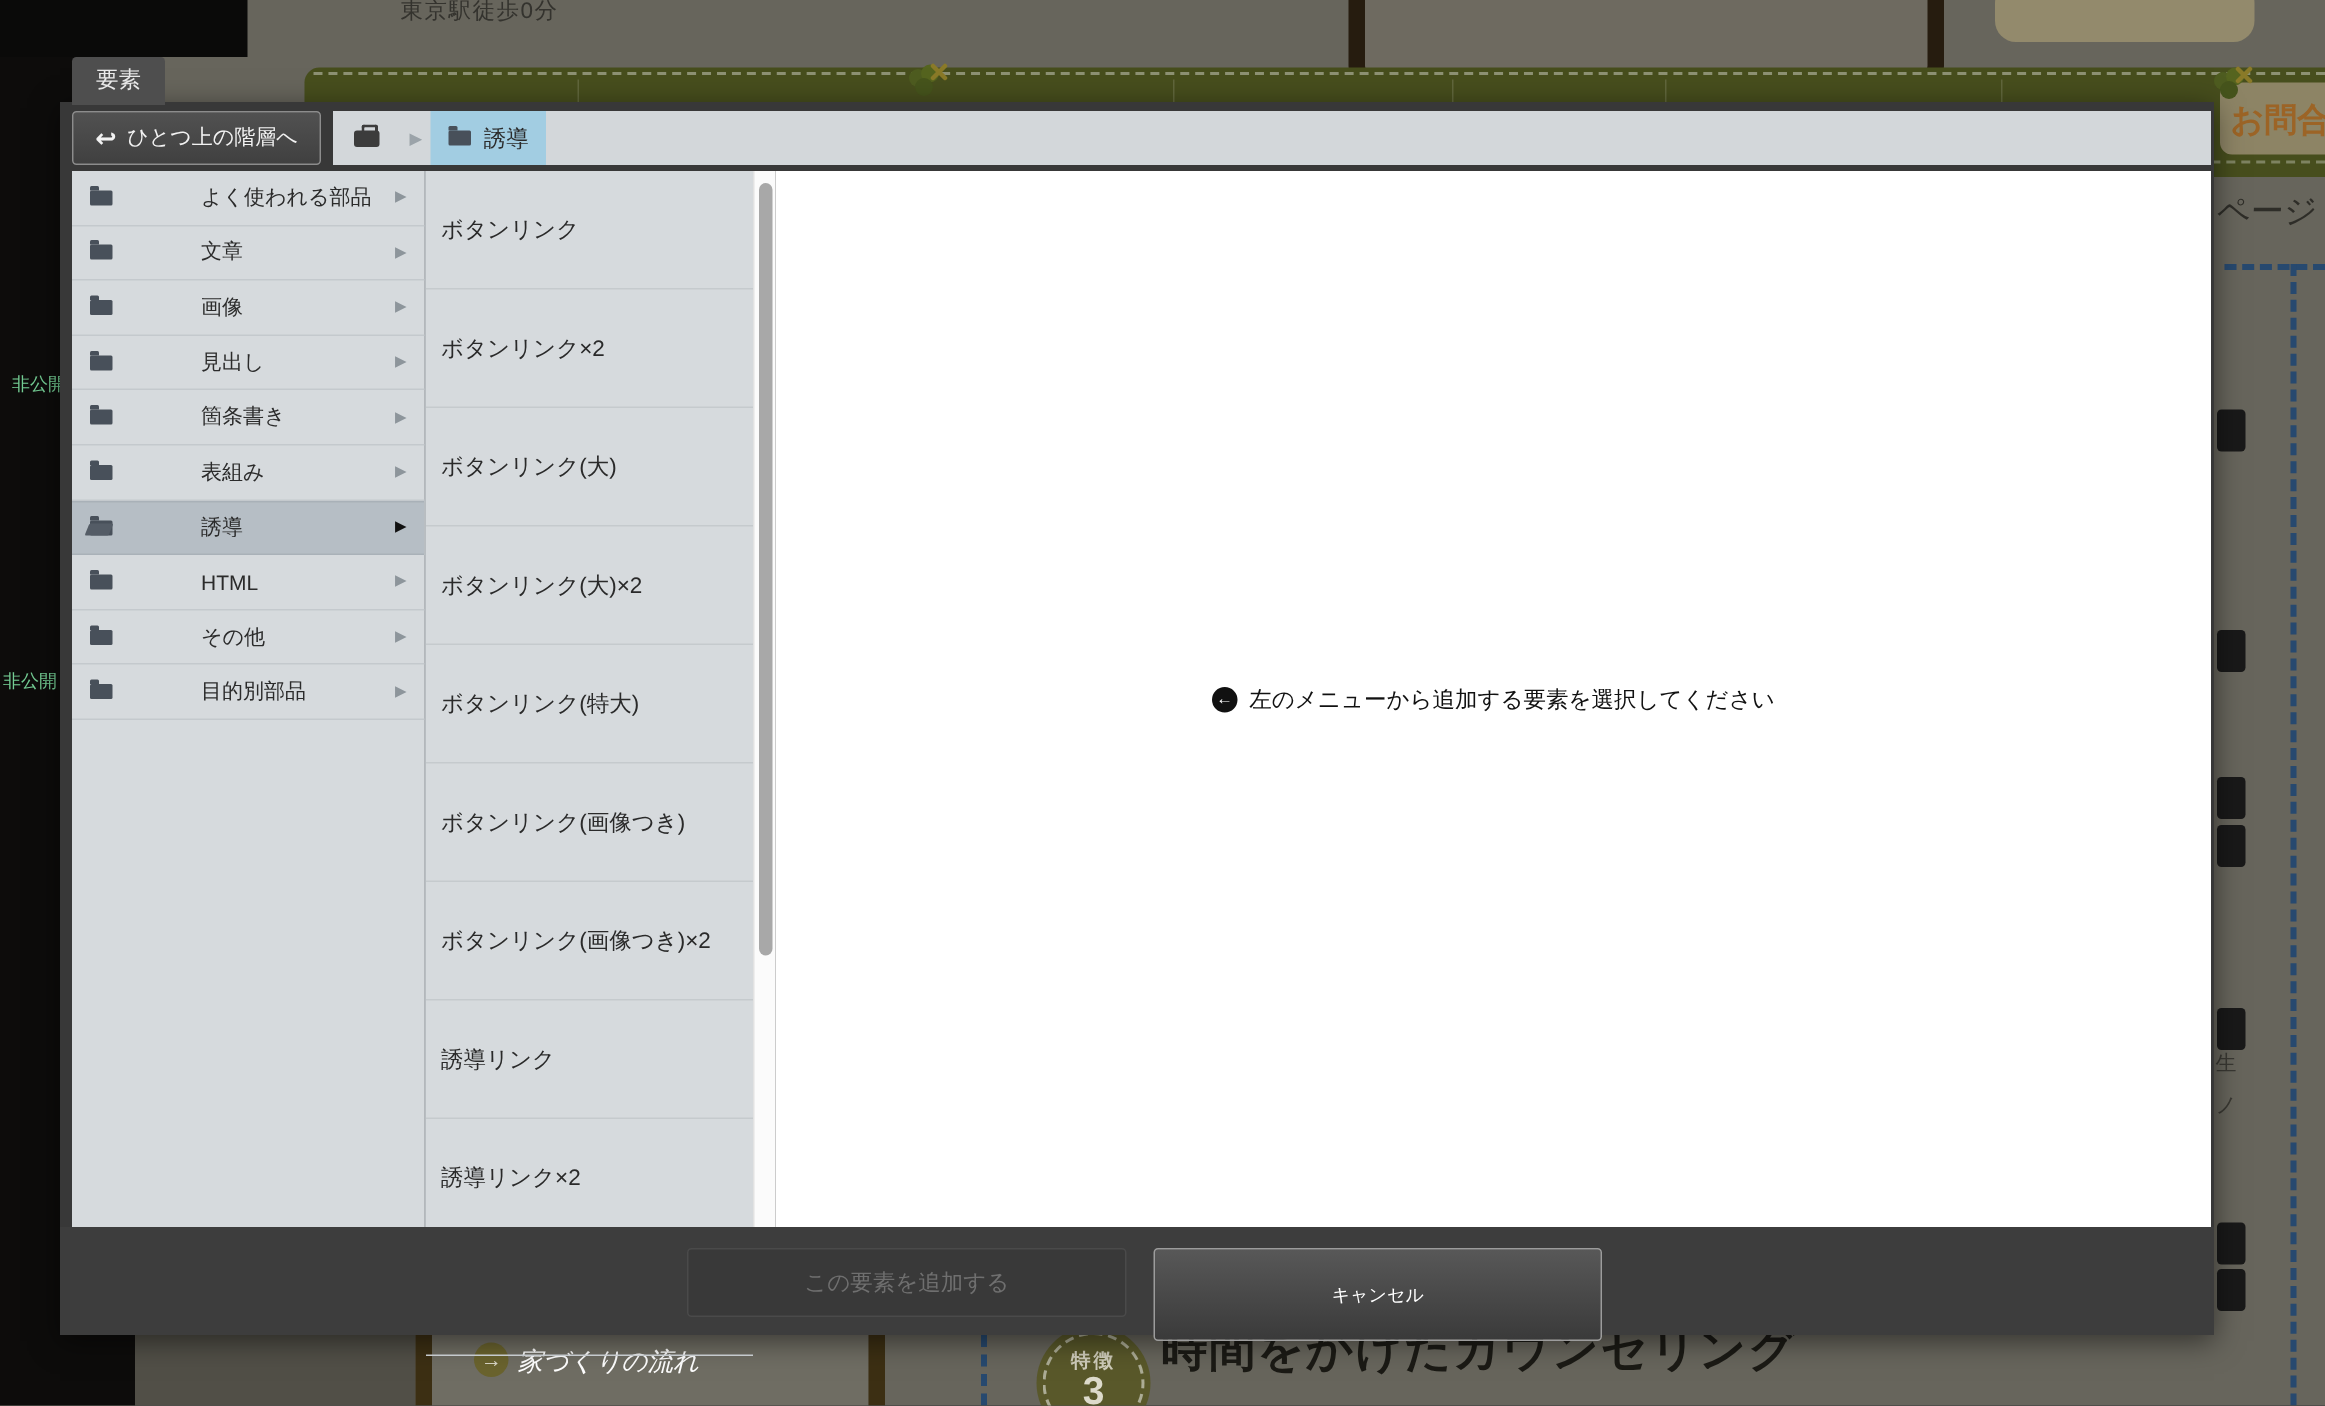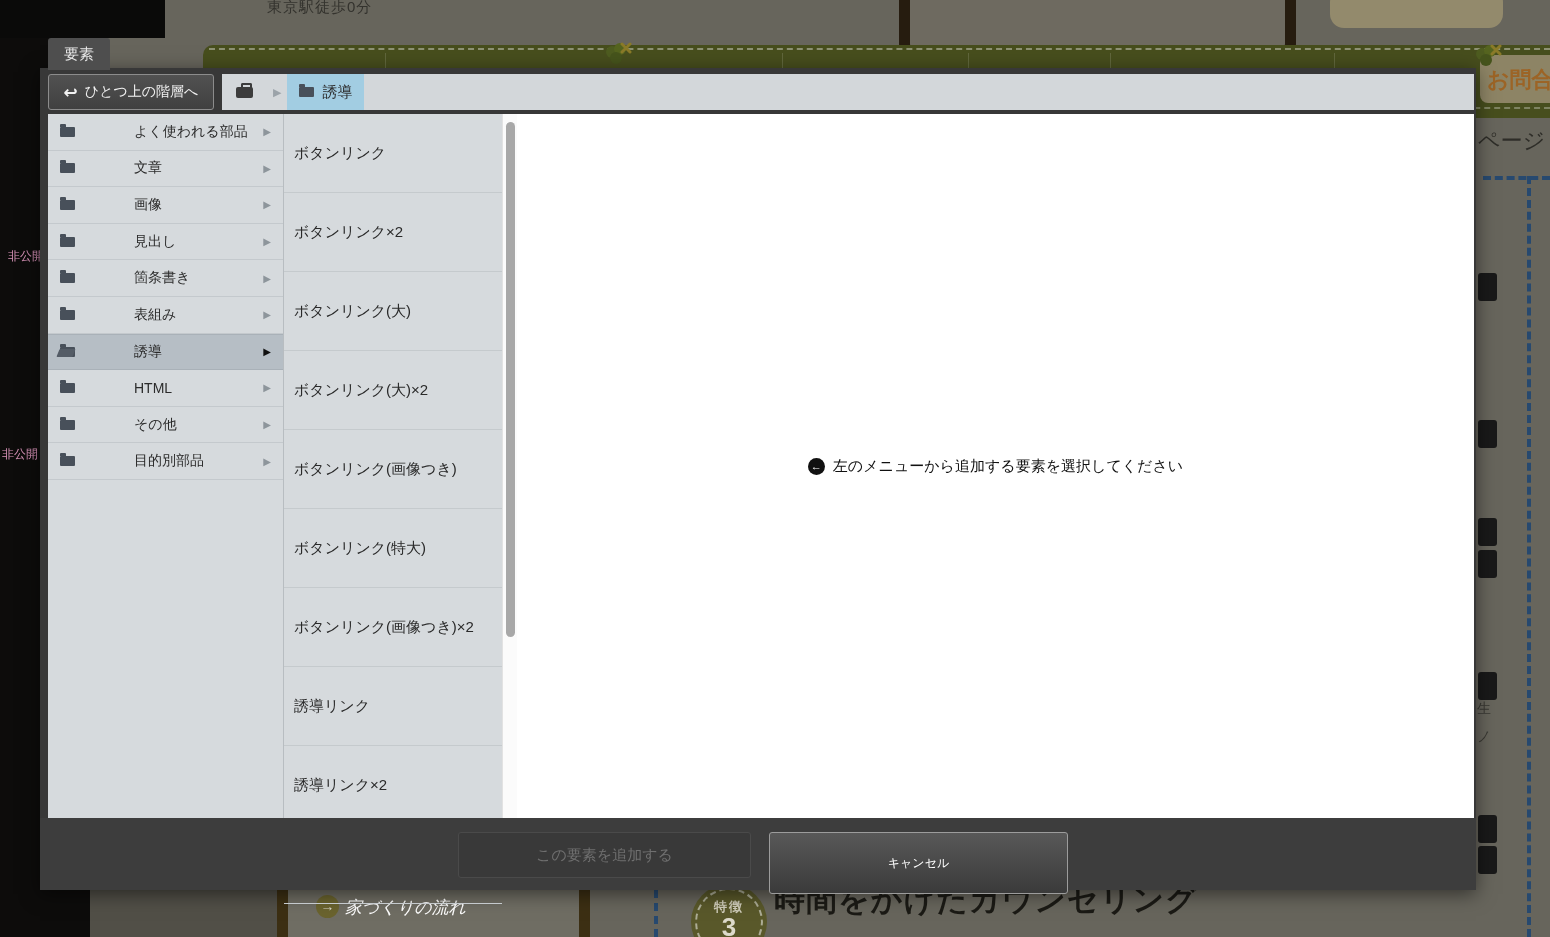--- a/index.html
+++ b/index.html
@@ -3,21 +3,21 @@
 <meta charset="utf-8">
 <style>
   * { margin:0; padding:0; box-sizing:border-box; }
   html,body { width:1550px; height:937px; overflow:hidden; }
   body { font-family:"Liberation Sans","DejaVu Sans",sans-serif; background:#67655c; position:relative; }
 
   
   .bg-layer { position:absolute; inset:0; }
   .black-sidebar { position:absolute; left:0; top:0; width:90px; height:937px; background:#0d0c0b; }
   .black-header { position:absolute; left:0; top:0; width:165px; height:38px; background:#0a0a09; }
-  .hidden-label { position:absolute; font-size:12px; color:#f9a8d4; opacity:.85; width:46px; overflow:hidden; white-space:nowrap; }
+  .hidden-label { position:absolute; font-size:12px; color:#86efac; opacity:.85; width:46px; overflow:hidden; white-space:nowrap; }
   .station-text { position:absolute; left:267px; top:-2px; font-size:15px; color:#34332e; letter-spacing:1px; }
   .brown-box { position:absolute; left:899px; top:-34px; width:397px; height:94px; border:11px solid #261c0f; border-radius:16px; background:#6e6a60; }
   .cream-box { position:absolute; left:1330px; top:-12px; width:173px; height:40px; border-radius:14px; background:#938a6c; }
   .olive-nav { position:absolute; left:203px; top:45px; width:1347px; height:73px; background:#474e1d; border-radius:10px 0 0 0; }
   .olive-nav .dash-top { position:absolute; left:6px; right:0; top:3px; border-top:2px dashed rgba(255,255,255,.38); }
   .olive-nav .dash-bottom { position:absolute; left:6px; right:0; top:62px; border-top:2px dashed rgba(255,255,255,.30); }
   .nav-sep { position:absolute; top:8px; width:1px; height:15px; background:rgba(255,255,255,.14); }
   .clover { position:absolute; width:36px; height:26px; }
   .contact-tab { position:absolute; left:1480px; top:55px; width:70px; height:48px; background:#8d8465; border-radius:8px 0 0 8px; }
   .contact-text { position:absolute; left:1487px; top:65px; font-size:22px; font-weight:bold; color:#9c6426; white-space:nowrap; }
@@ -221,24 +221,24 @@
       <div class="el-row">
           <span>ボタンリンク×2</span>
         </div>
       <div class="el-row">
           <span>ボタンリンク(大)</span>
         </div>
       <div class="el-row">
           <span>ボタンリンク(大)×2</span>
         </div>
       <div class="el-row">
+          <span>ボタンリンク(特大)</span>
+        </div>
+      <div class="el-row">
           <span>ボタンリンク(画像つき)</span>
-        </div>
-      <div class="el-row">
-          <span>ボタンリンク(特大)</span>
         </div>
       <div class="el-row">
           <span>ボタンリンク(画像つき)×2</span>
         </div>
       <div class="el-row">
           <span>誘導リンク</span>
         </div>
       <div class="el-row">
           <span>誘導リンク×2</span>
         </div>

